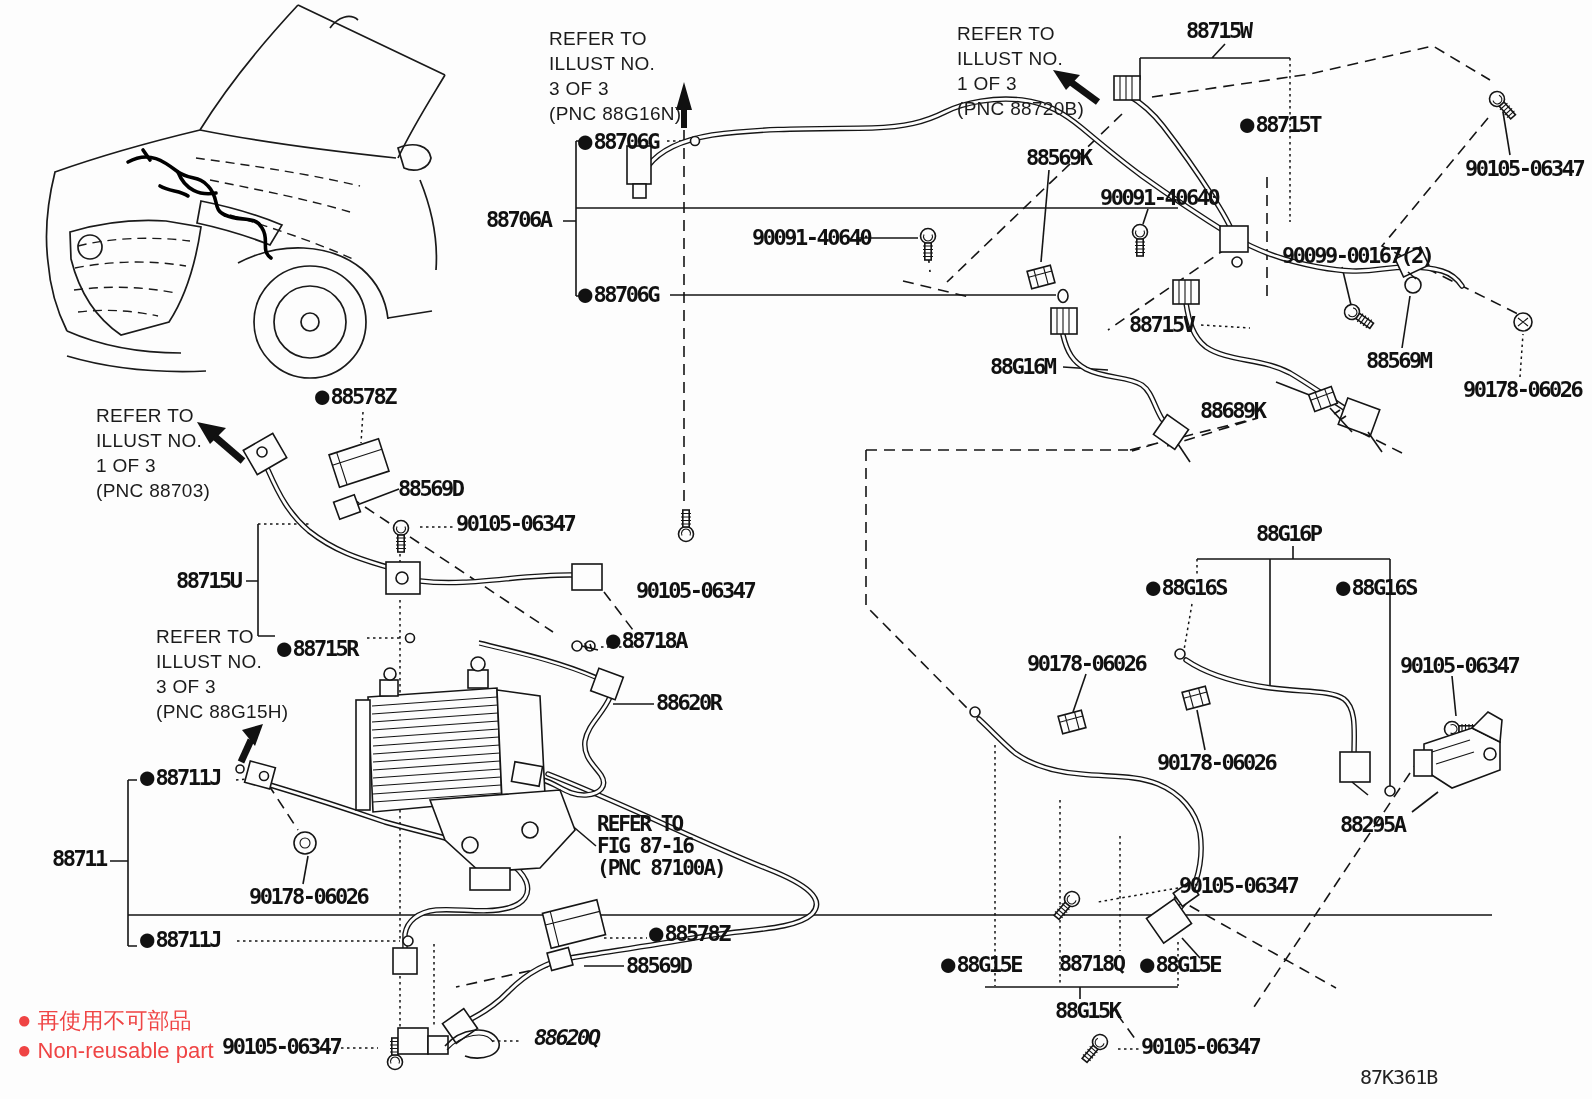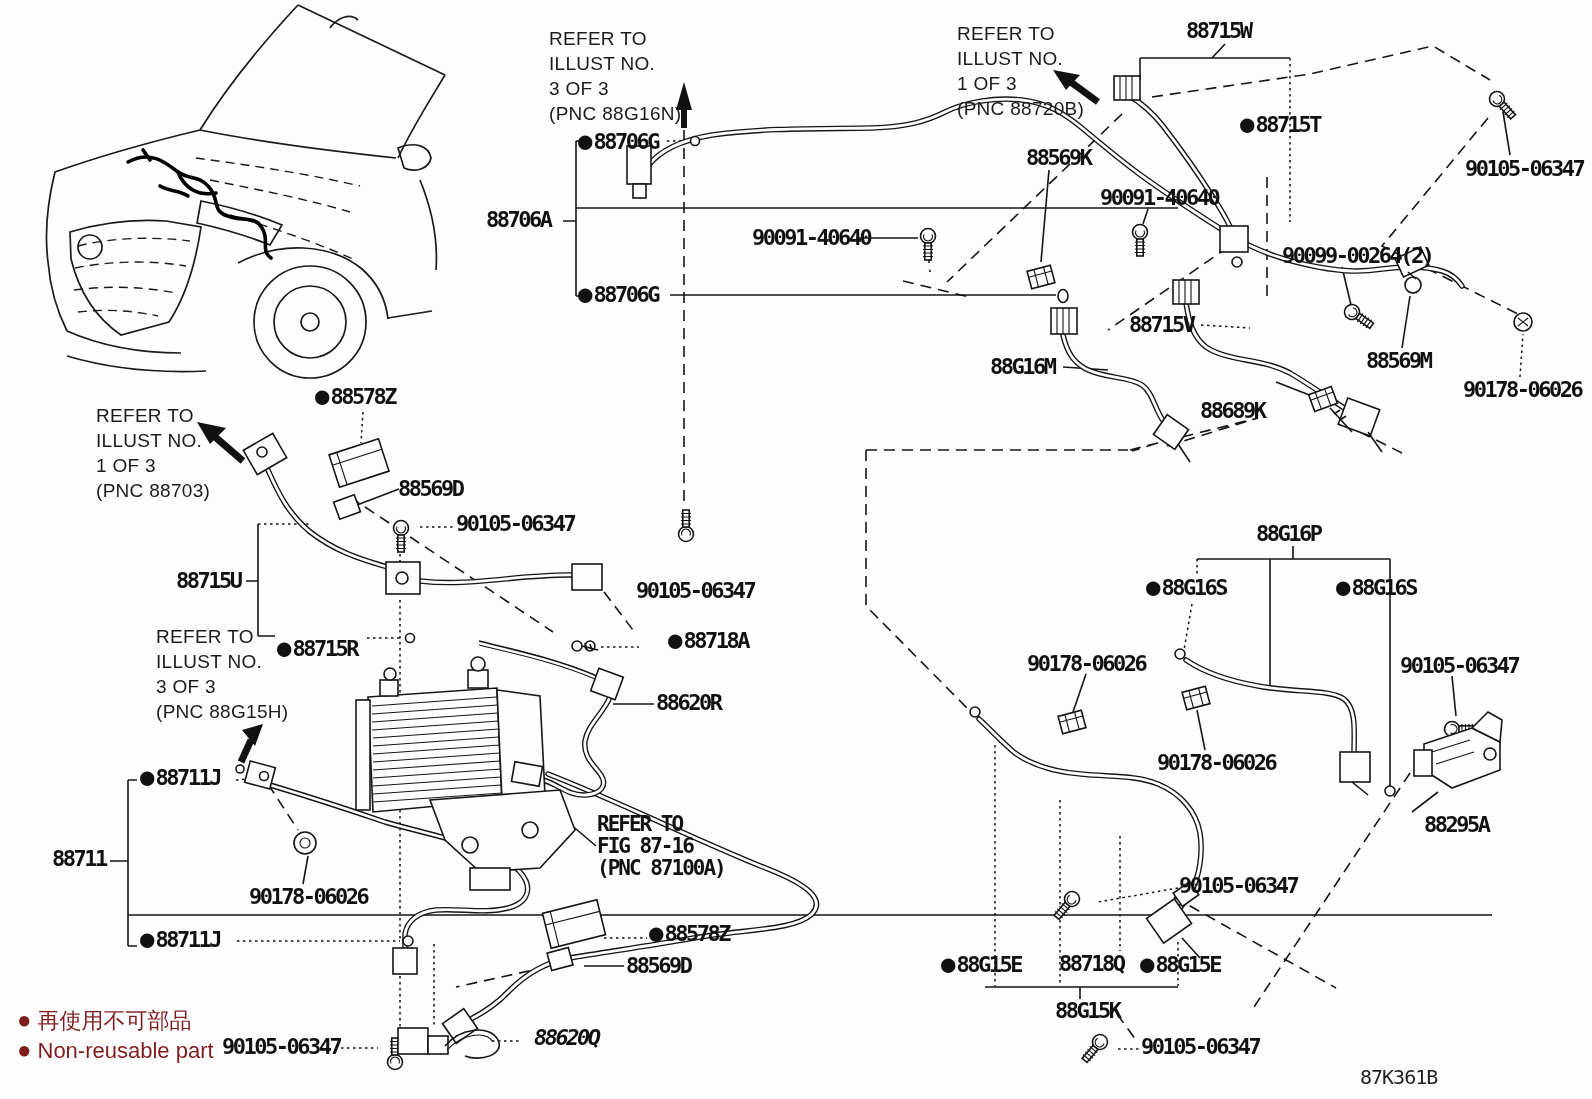--- a/index.html
+++ b/index.html
@@ -7,21 +7,21 @@
          font-family:"Liberation Sans",sans-serif;}
   #art{position:absolute;left:0;top:0;}
   .plabel{position:absolute;font-family:"DejaVu Sans Mono",monospace;font-weight:bold;
           font-size:22px;letter-spacing:-2.5px;color:#111;white-space:nowrap;line-height:24px;cursor:pointer;}
   .plabel .dot{font-size:24px;letter-spacing:0;margin-right:1px;}
   .note{position:absolute;font-family:"Liberation Sans",sans-serif;font-size:19px;
         line-height:25px;color:#1b1b1b;letter-spacing:.3px;white-space:nowrap;}
   .notebold{position:absolute;font-family:"DejaVu Sans Mono",monospace;font-weight:bold;
         font-size:21px;letter-spacing:-2px;line-height:22px;color:#111;white-space:nowrap;}
   .legend-row{position:absolute;font-family:"Liberation Sans",sans-serif;font-size:22px;
-        color:#7f1d1d;white-space:nowrap;}
+        color:#ef4444;white-space:nowrap;}
   .legend-row .dot{font-size:24px;margin-right:6px;}
   .diagcode{position:absolute;font-family:"DejaVu Sans Mono",monospace;font-size:20px;
         letter-spacing:-1px;color:#222;white-space:nowrap;}
   .ln{stroke:#151515;stroke-width:1.6;fill:none;}
   .lnd{stroke:#151515;stroke-width:1.6;fill:none;stroke-dasharray:11 7;}
   .lnt{stroke:#151515;stroke-width:1.5;fill:none;stroke-dasharray:2.5 3.5;}
   .pipe{stroke:#151515;stroke-width:5.5;fill:none;stroke-linecap:round;}
   .pipe-core{stroke:#fdfdfd;stroke-width:2.8;fill:none;stroke-linecap:round;}
   .part{stroke:#151515;stroke-width:1.6;fill:#fdfdfd;}
   .thin{stroke:#151515;stroke-width:1.1;fill:none;}
@@ -341,45 +341,45 @@
   <div id="labels-layer">
       <div class="plabel" style="left: 578px; top: 129px;"><span class="dot">●</span><span>88706G</span></div>
       <div class="plabel" style="left: 486px; top: 208px;"><span>88706A</span></div>
       <div class="plabel" style="left: 578px; top: 282px;"><span class="dot">●</span><span>88706G</span></div>
       <div class="plabel" style="left: 752px; top: 226px;"><span>90091-40640</span></div>
       <div class="plabel" style="left: 1186px; top: 19px;"><span>88715W</span></div>
       <div class="plabel" style="left: 1240px; top: 112px;"><span class="dot">●</span><span>88715T</span></div>
       <div class="plabel" style="left: 1465px; top: 157px;"><span>90105-06347</span></div>
       <div class="plabel" style="left: 1026px; top: 146px;"><span>88569K</span></div>
       <div class="plabel" style="left: 1100px; top: 186px;"><span>90091-40640</span></div>
-      <div class="plabel" style="left: 1282px; top: 244px;"><span>90099-00264(2)</span></div>
+      <div class="plabel" style="left: 1282px; top: 244px;"><span>90099-00167(2)</span></div>
       <div class="plabel" style="left: 1129px; top: 313px;"><span>88715V</span></div>
       <div class="plabel" style="left: 990px; top: 355px;"><span>88G16M</span></div>
       <div class="plabel" style="left: 1200px; top: 367px; margin-top: 32px;"><span>88689K</span></div>
       <div class="plabel" style="left: 1366px; top: 349px;"><span>88569M</span></div>
       <div class="plabel" style="left: 1463px; top: 378px;"><span>90178-06026</span></div>
       <div class="plabel" style="left: 1256px; top: 522px;"><span>88G16P</span></div>
       <div class="plabel" style="left: 1146px; top: 575px;"><span class="dot">●</span><span>88G16S</span></div>
       <div class="plabel" style="left: 1336px; top: 575px;"><span class="dot">●</span><span>88G16S</span></div>
       <div class="plabel" style="left: 1027px; top: 652px;"><span>90178-06026</span></div>
       <div class="plabel" style="left: 1400px; top: 654px;"><span>90105-06347</span></div>
       <div class="plabel" style="left: 1157px; top: 751px;"><span>90178-06026</span></div>
-      <div class="plabel" style="left: 1424px; top: 813px;"><span>88295A</span></div>
+      <div class="plabel" style="left: 1340px; top: 813px;"><span>88295A</span></div>
       <div class="plabel" style="left: 1179px; top: 874px;"><span>90105-06347</span></div>
       <div class="plabel" style="left: 941px; top: 952px;"><span class="dot">●</span><span>88G15E</span></div>
       <div class="plabel" style="left: 1059px; top: 952px;"><span>88718Q</span></div>
       <div class="plabel" style="left: 1140px; top: 952px;"><span class="dot">●</span><span>88G15E</span></div>
       <div class="plabel" style="left: 1055px; top: 999px;"><span>88G15K</span></div>
       <div class="plabel" style="left: 1141px; top: 1035px;"><span>90105-06347</span></div>
       <div class="plabel" style="left: 315px; top: 384px;"><span class="dot">●</span><span>88578Z</span></div>
       <div class="plabel" style="left: 398px; top: 477px;"><span>88569D</span></div>
       <div class="plabel" style="left: 456px; top: 512px;"><span>90105-06347</span></div>
       <div class="plabel" style="left: 176px; top: 569px;"><span>88715U</span></div>
       <div class="plabel" style="left: 277px; top: 623px; margin-top: 13px;"><span class="dot">●</span><span>88715R</span></div>
-      <div class="plabel" style="left: 668px; top: 628px;"><span class="dot">●</span><span>88718A</span></div>
+      <div class="plabel" style="left: 606px; top: 628px;"><span class="dot">●</span><span>88718A</span></div>
       <div class="plabel" style="left: 656px; top: 691px;"><span>88620R</span></div>
       <div class="plabel" style="left: 636px; top: 579px;"><span>90105-06347</span></div>
       <div class="plabel" style="left: 140px; top: 765px;"><span class="dot">●</span><span>88711J</span></div>
       <div class="plabel" style="left: 52px; top: 847px;"><span>88711</span></div>
       <div class="plabel" style="left: 249px; top: 885px;"><span>90178-06026</span></div>
       <div class="plabel" style="left: 140px; top: 927px;"><span class="dot">●</span><span>88711J</span></div>
       <div class="plabel" style="left: 649px; top: 921px;"><span class="dot">●</span><span>88578Z</span></div>
       <div class="plabel" style="left: 626px; top: 954px;"><span>88569D</span></div>
       <div class="plabel" style="left: 534px; top: 1026px; font-style: italic;"><span>88620Q</span></div>
       <div class="plabel" style="left: 222px; top: 1035px;"><span>90105-06347</span></div>

